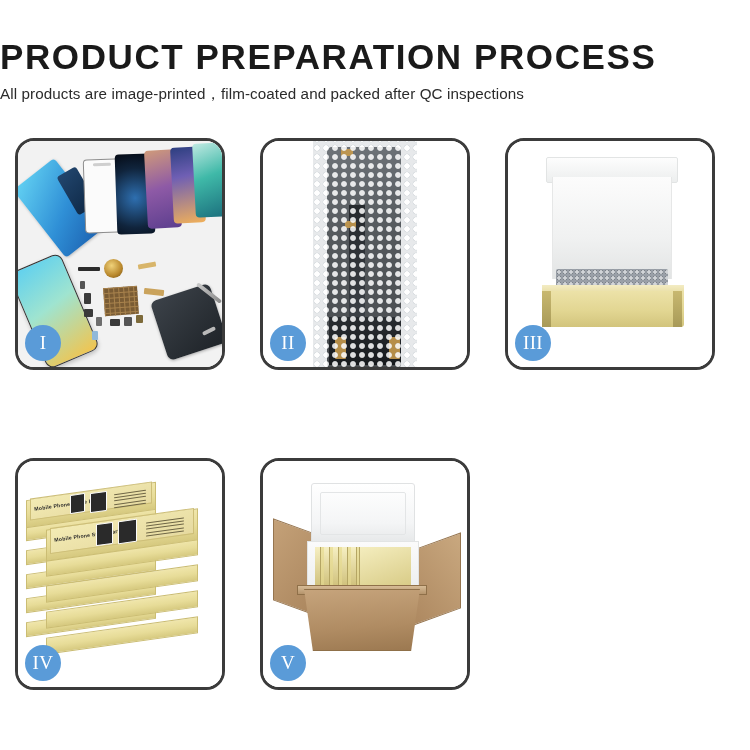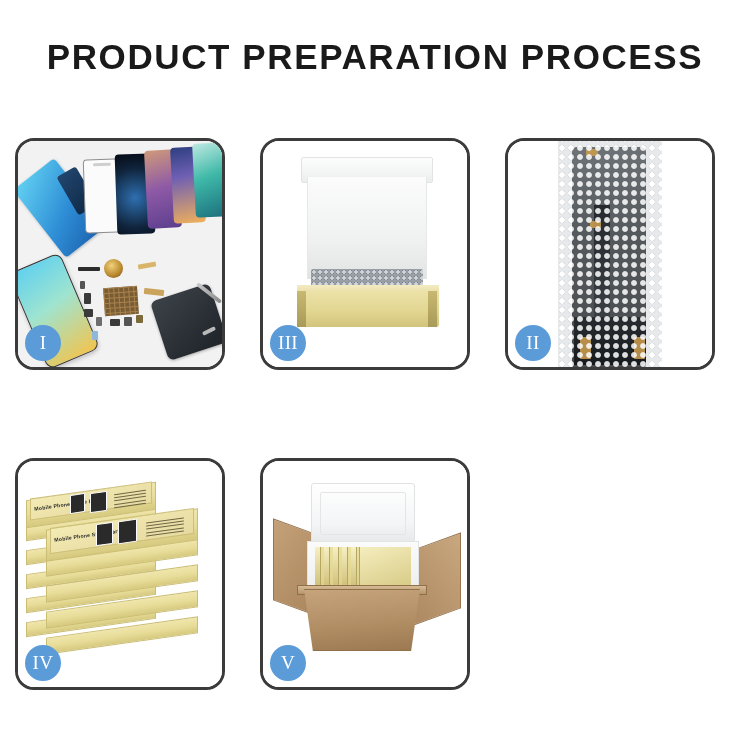--- a/index.html
+++ b/index.html
@@ -5,21 +5,21 @@
   * { box-sizing: border-box; margin: 0; padding: 0; }
   html, body {
     width: 750px; height: 750px;
     background: #ffffff;
     font-family: "Liberation Sans", sans-serif;
     overflow: hidden;
   }
   .page { position: relative; width: 750px; height: 750px; background: #fff; }
 
   
-  .header { padding-top: 38px; text-align: center; }
+  .header { padding-top: 38px; text-align: left; }
   .title {
     font-size: 35px;
     font-weight: 700;
     letter-spacing: 1.6px;
     color: #1a1a1a;
     line-height: 1.06;
     white-space: nowrap;
   }
   .subtitle {
     margin-top: 9px;
@@ -345,20 +345,21 @@
     background: rgba(130,100,66,.5);
   }
 </style>
 </head>
 <body>
 
 <div class="page">
 
   <div class="header">
     <div class="title">PRODUCT PREPARATION PROCESS</div>
+    <div class="subtitle">All products are image-printed，film-coated and packed after QC inspections</div>
   </div>
 
   <div class="grid">
 
     <div class="panel">
       <div class="panel-canvas p1">
         <div class="ph ph-blue"></div>
         <div class="ph ph-white"></div>
         <div class="ph ph-dark"></div>
         <div class="ph ph-purple"></div>
@@ -379,45 +380,45 @@
         <div class="bit b6"></div>
         <div class="bit b7"></div>
         <div class="bit b8"></div>
         <div class="tool"></div>
         <div class="tool2"></div>
       </div>
       <div class="badge">I</div>
     </div>
 
     <div class="panel">
-      <div class="panel-canvas p3">
-        <div class="bx3-lid"></div>
-        <div class="bx3-back"></div>
-        <div class="bx3-foam"></div>
-        <div class="bx3-lip"></div>
-        <div class="bx3-front"></div>
-        <div class="bx3-sl"></div>
-        <div class="bx3-sr"></div>
-      </div>
-      <div class="badge">III</div>
-    </div>
-
-    <div class="panel">
       <div class="panel-canvas p2">
         <div class="bw-sheet"></div>
         <div class="bw-panel"></div>
         <div class="bw-strip"></div>
         <div class="bw-base"></div>
         <div class="bw-tab t1"></div>
         <div class="bw-tab t2"></div>
         <div class="bw-tab t3"></div>
         <div class="bw-tab t4"></div>
         <div class="bw-overlay"></div>
       </div>
       <div class="badge">II</div>
+    </div>
+
+    <div class="panel">
+      <div class="panel-canvas p3">
+        <div class="bx3-lid"></div>
+        <div class="bx3-back"></div>
+        <div class="bx3-foam"></div>
+        <div class="bx3-lip"></div>
+        <div class="bx3-front"></div>
+        <div class="bx3-sl"></div>
+        <div class="bx3-sr"></div>
+      </div>
+      <div class="badge">III</div>
     </div>
 
     <div class="panel">
       <div class="panel-canvas p4">
 
         <div class="stk" style="left:8px;  top:56px;  width:130px; height:15px; transform:skewY(-8deg);"></div>
         <div class="stk" style="left:8px;  top:80px;  width:130px; height:15px; transform:skewY(-8deg);"></div>
         <div class="stk" style="left:8px;  top:104px; width:130px; height:15px; transform:skewY(-8deg);"></div>
         <div class="stk" style="left:8px;  top:128px; width:130px; height:15px; transform:skewY(-8deg);"></div>
         <div class="stk" style="left:8px;  top:152px; width:130px; height:15px; transform:skewY(-8deg);"></div>

